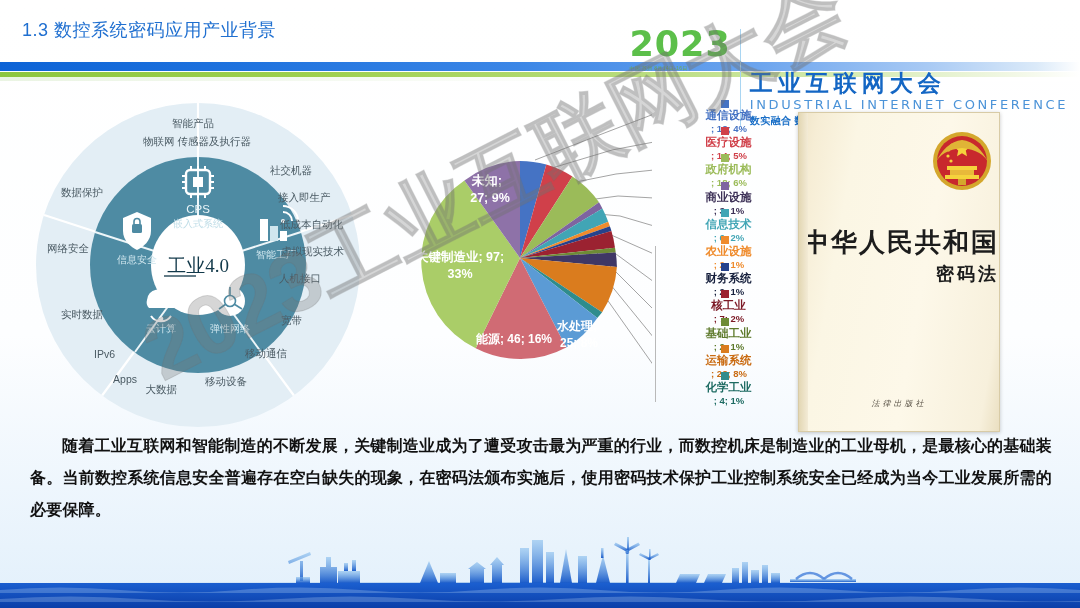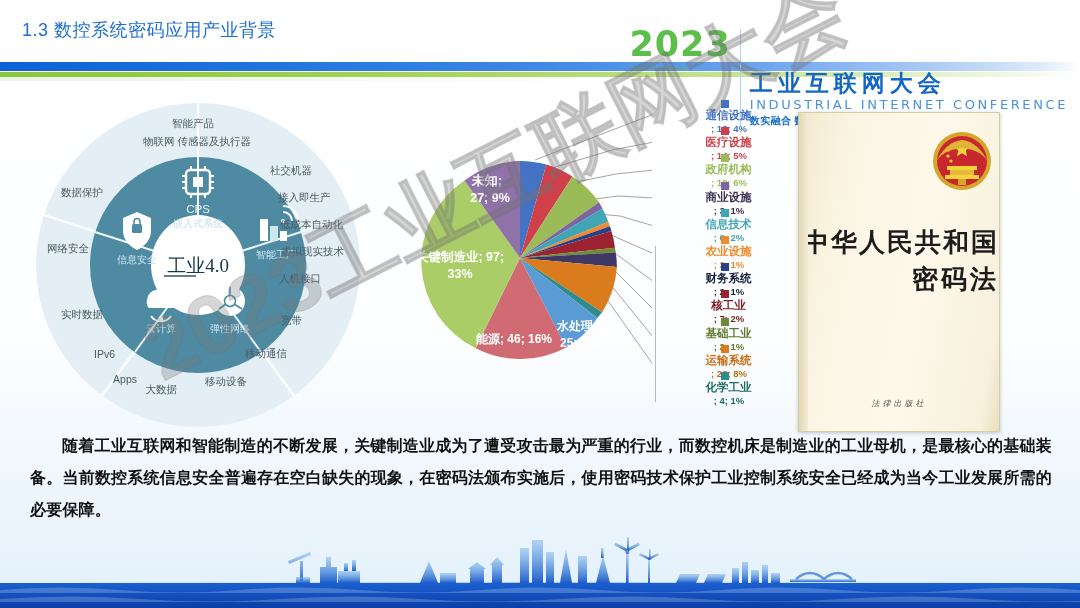--- a/index.html
+++ b/index.html
@@ -70,21 +70,21 @@
     box-shadow:0 1px 4px rgba(0,0,0,.22);
     display:flex;flex-direction:column;align-items:flex-end;
   }
   .book-spine{position:absolute;left:0;top:0;width:9px;height:100%;background:linear-gradient(90deg,#e3d7b4,#f3ebd6);}
   .book-emblem{margin-top:17px;}
   .book-title{
     margin-top:22px;font-size:26px;color:#1c1c1c;letter-spacing:2px;
     font-family:"Liberation Serif","DejaVu Serif",serif;font-weight:bold;text-align:center;line-height:1.28;
   }
   .book-title2{
-    font-size:26px;color:#1c1c1c;letter-spacing:3px;
+    font-size:18px;color:#1c1c1c;letter-spacing:3px;
     font-family:Liberation Mono, monospace;font-weight:bold;text-align:center;margin-top:3px;
   }
   .book-pub{position:absolute;bottom:22px;left:0;right:0;text-align:center;font-size:8px;color:#5a5347;letter-spacing:3px;font-style:italic;}
   
   .watermark{
     position:absolute;left:150px;top:150px;width:700px;height:280px;
     pointer-events:none;
   }
   .watermark span{
     position:absolute;left:0;top:150px;

